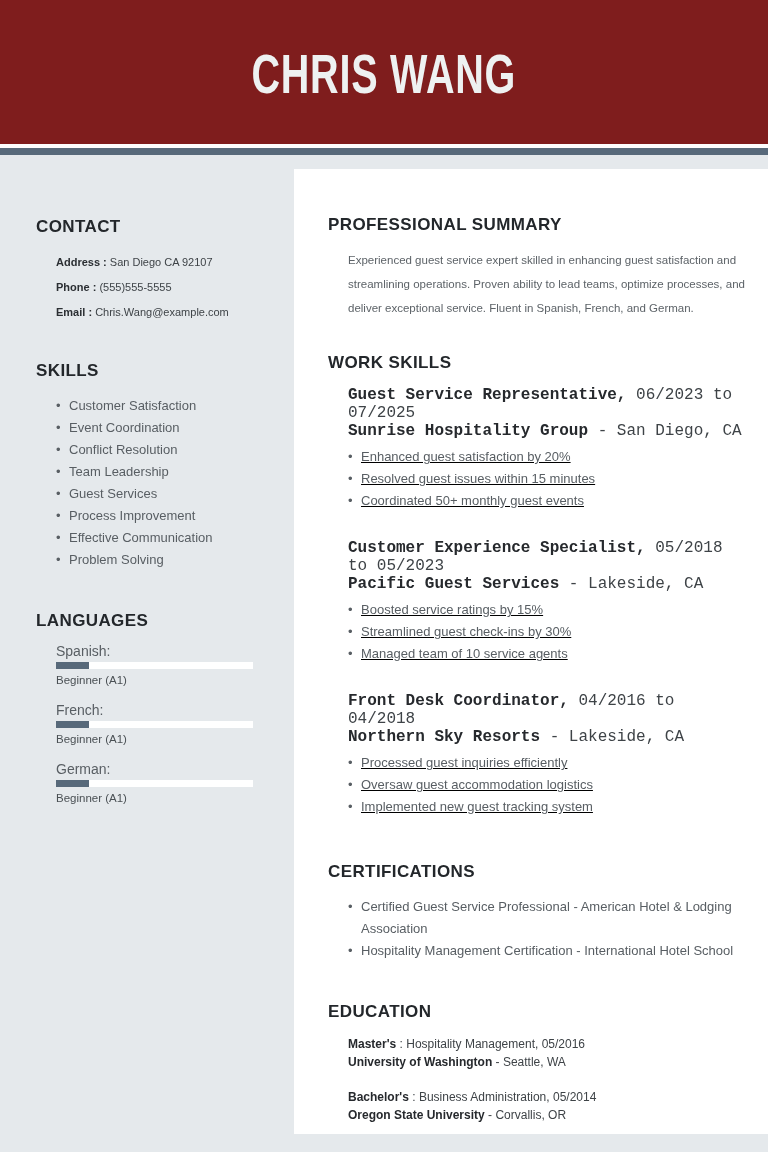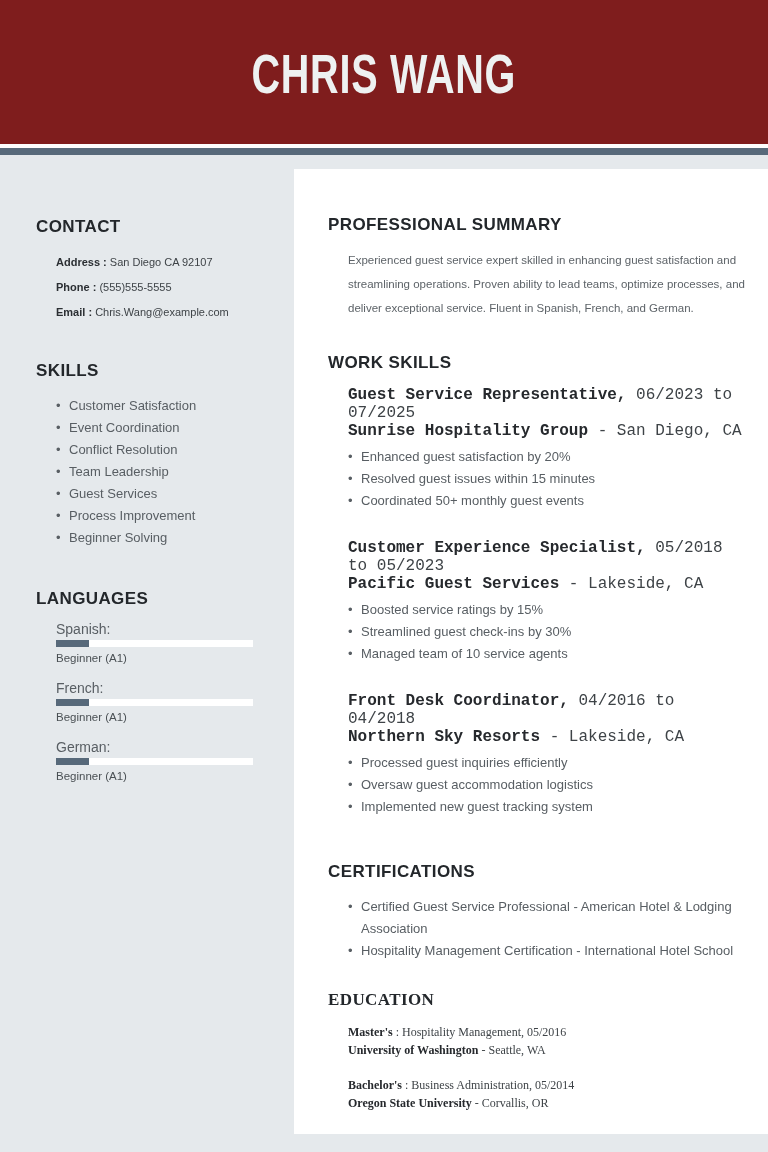--- a/index.html
+++ b/index.html
@@ -96,26 +96,26 @@
     color: #5d6368;
     line-height: 24px;
     max-width: 405px;
     margin-top: 13px;
   }
   .work-section { margin-top: 33px; }
   .job-entry { margin-top: 13px; margin-bottom: 27px; }
   .job-entry:last-child { margin-bottom: 12px; }
   .job-line { font-size: 16px; color: #3e4347; line-height: 18px; font-family: Liberation Mono, monospace; }
   .bold-dark { font-weight: 700; color: #26292d; }
-  .job-bullets { margin-top: 6px; }
+  .job-bullets { margin-top: 6px; text-decoration: underline; }
 
   .certifications-section { margin-top: 44px; }
   .certifications-section ul { margin-top: 14px; }
 
-  .education-section { margin-top: 28px; font-family: Liberation Serif, serif; }
+  .education-section { margin-top: 40px; }
   .education-entry { margin-top: 13px; margin-bottom: 17px; }
   .edu-line { font-size: 12px; color: #3e4347; line-height: 18px; }
 </style>
 </head>
 <body>
 
 <div class="header-band">
   <div class="name-title">CHRIS WANG</div>
 </div>
 <div class="header-gap"></div>
@@ -146,21 +146,22 @@
 
     <div class="skills-section">
       <div class="section-title">SKILLS</div>
       <ul class="indent">
         <li class="bullet">Customer Satisfaction</li>
         <li class="bullet">Event Coordination</li>
         <li class="bullet">Conflict Resolution</li>
         <li class="bullet">Team Leadership</li>
         <li class="bullet">Guest Services</li>
         <li class="bullet">Process Improvement</li>
-        <li class="bullet">Beginner Solving</li>
+        <li class="bullet">Effective Communication</li>
+        <li class="bullet">Problem Solving</li>
       </ul>
     </div>
 
     <div class="languages-section">
       <div class="section-title">LANGUAGES</div>
       <div class="indent">
         <div class="language-item">
           <div class="language-name">Spanish:</div>
           <div class="language-bar">
             <div class="language-bar-fill" style="width: 17%;"></div>

